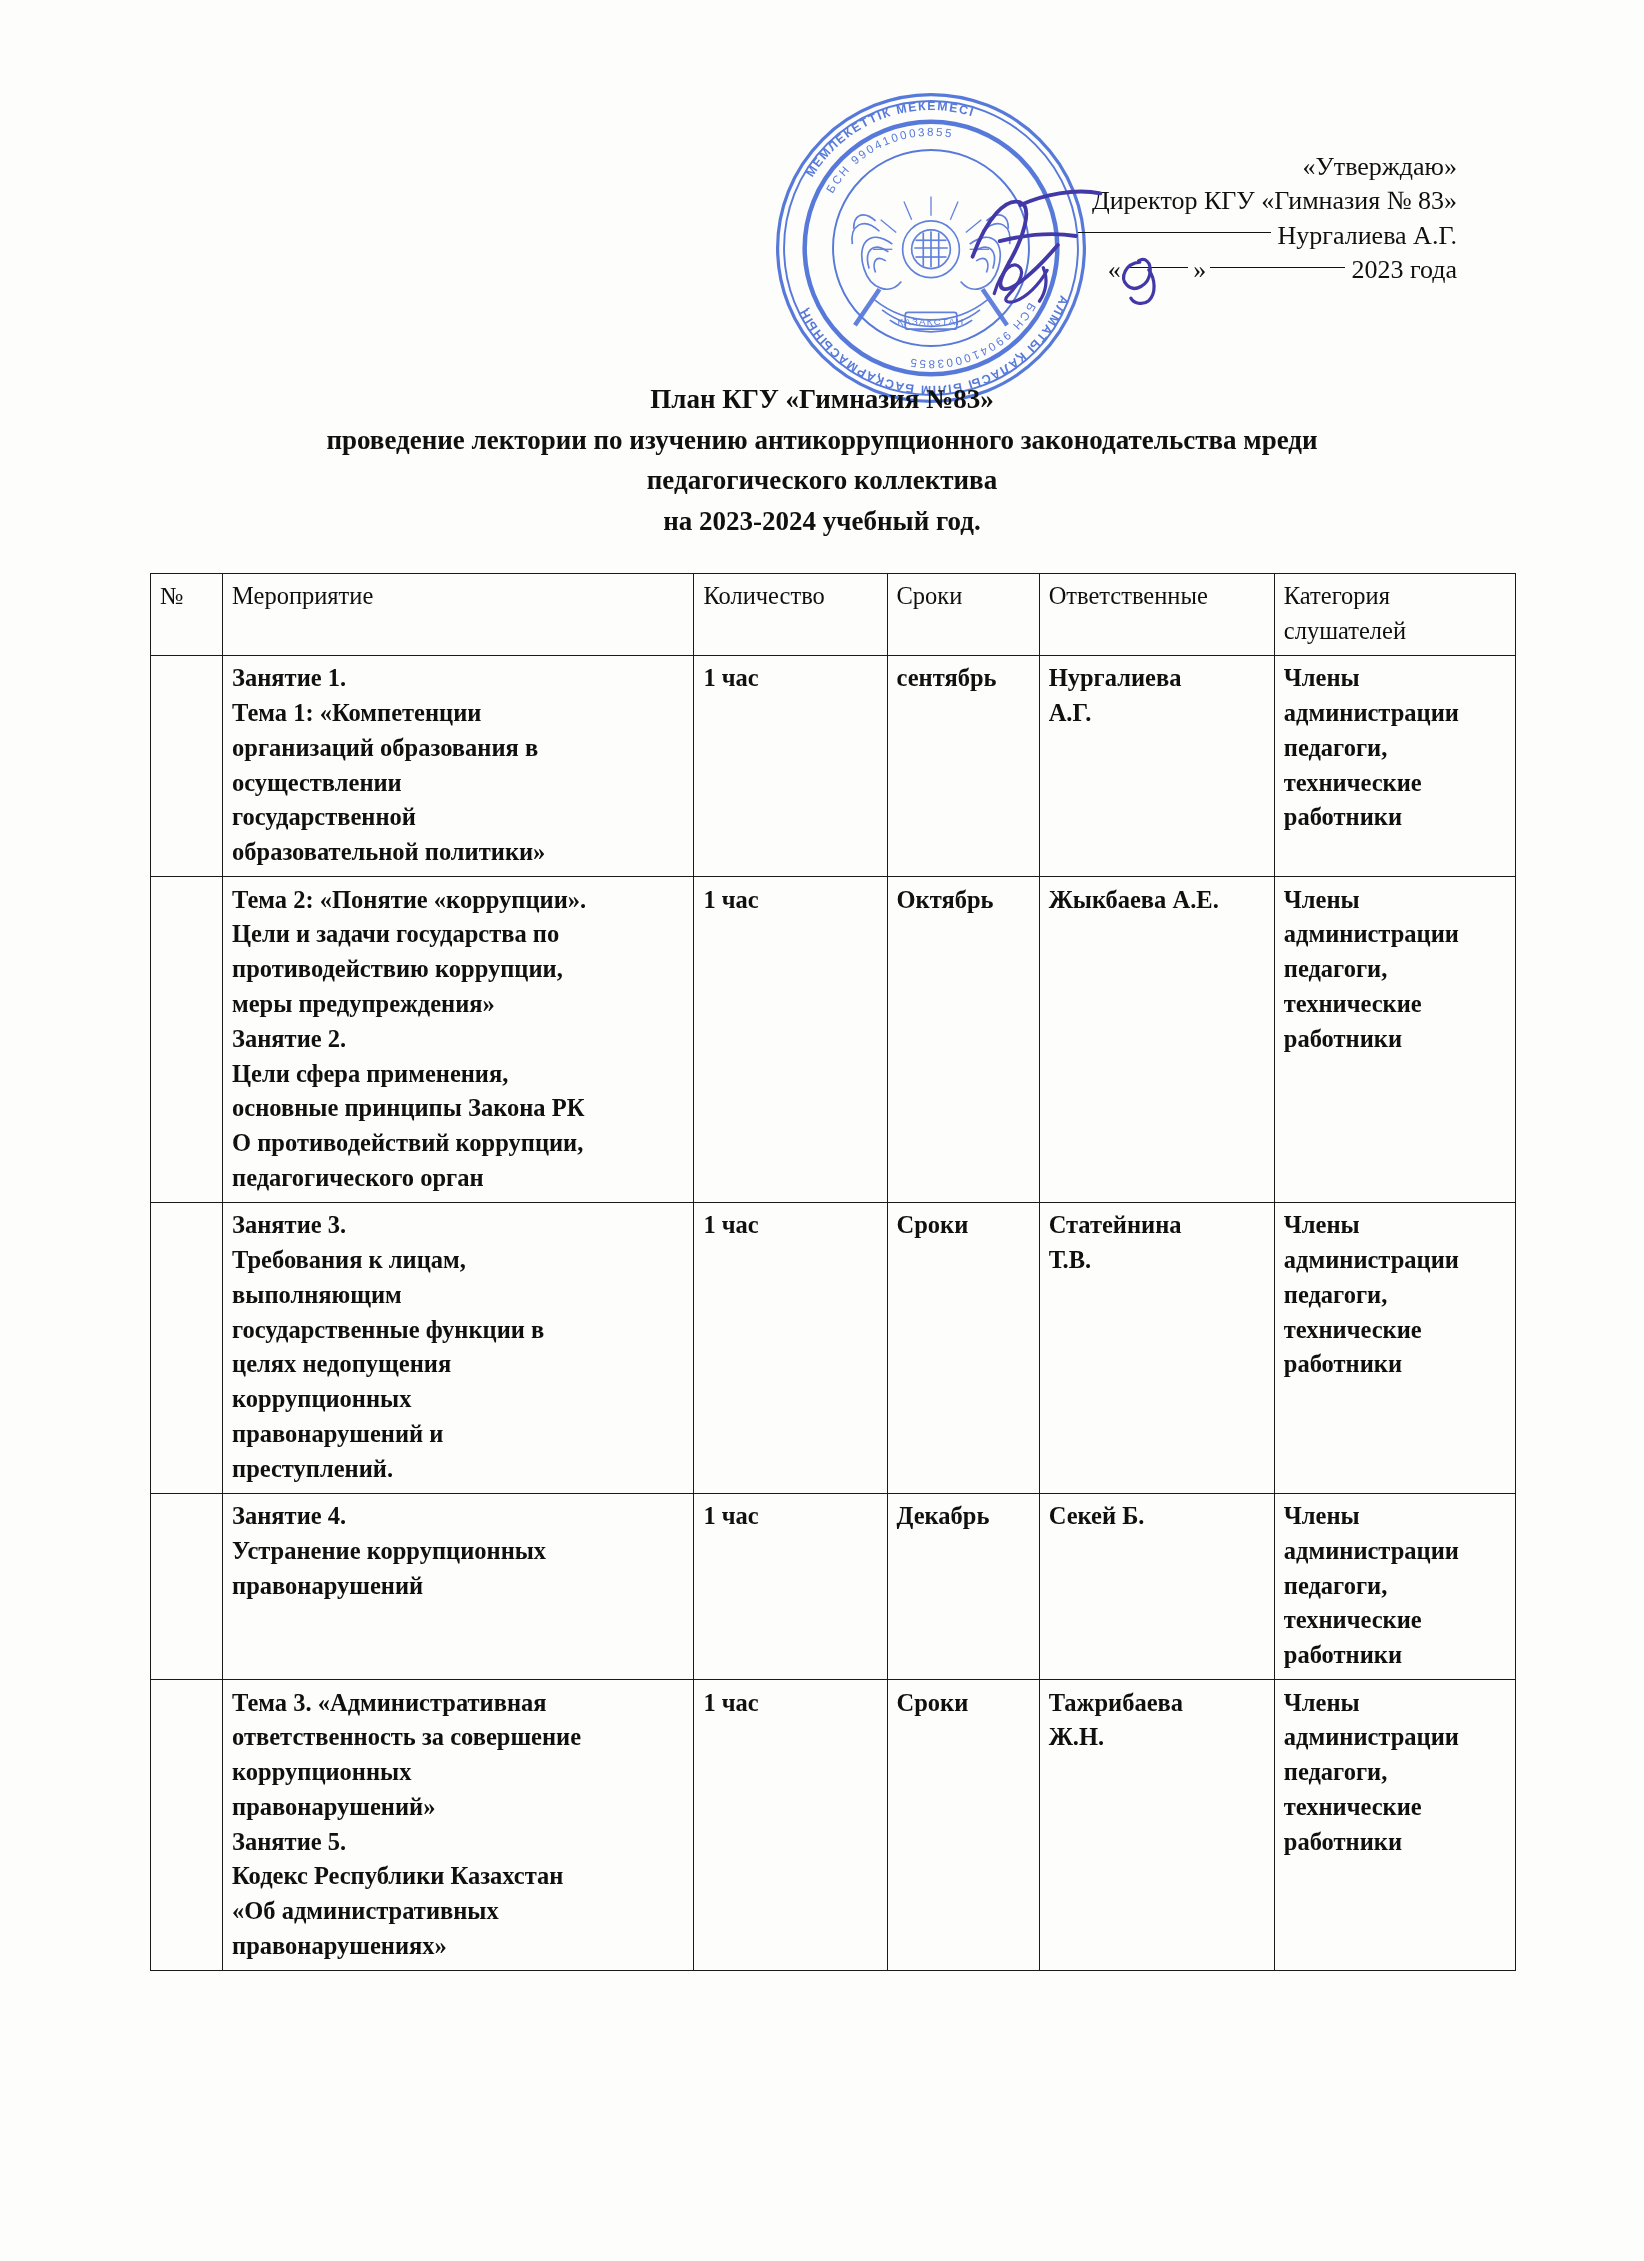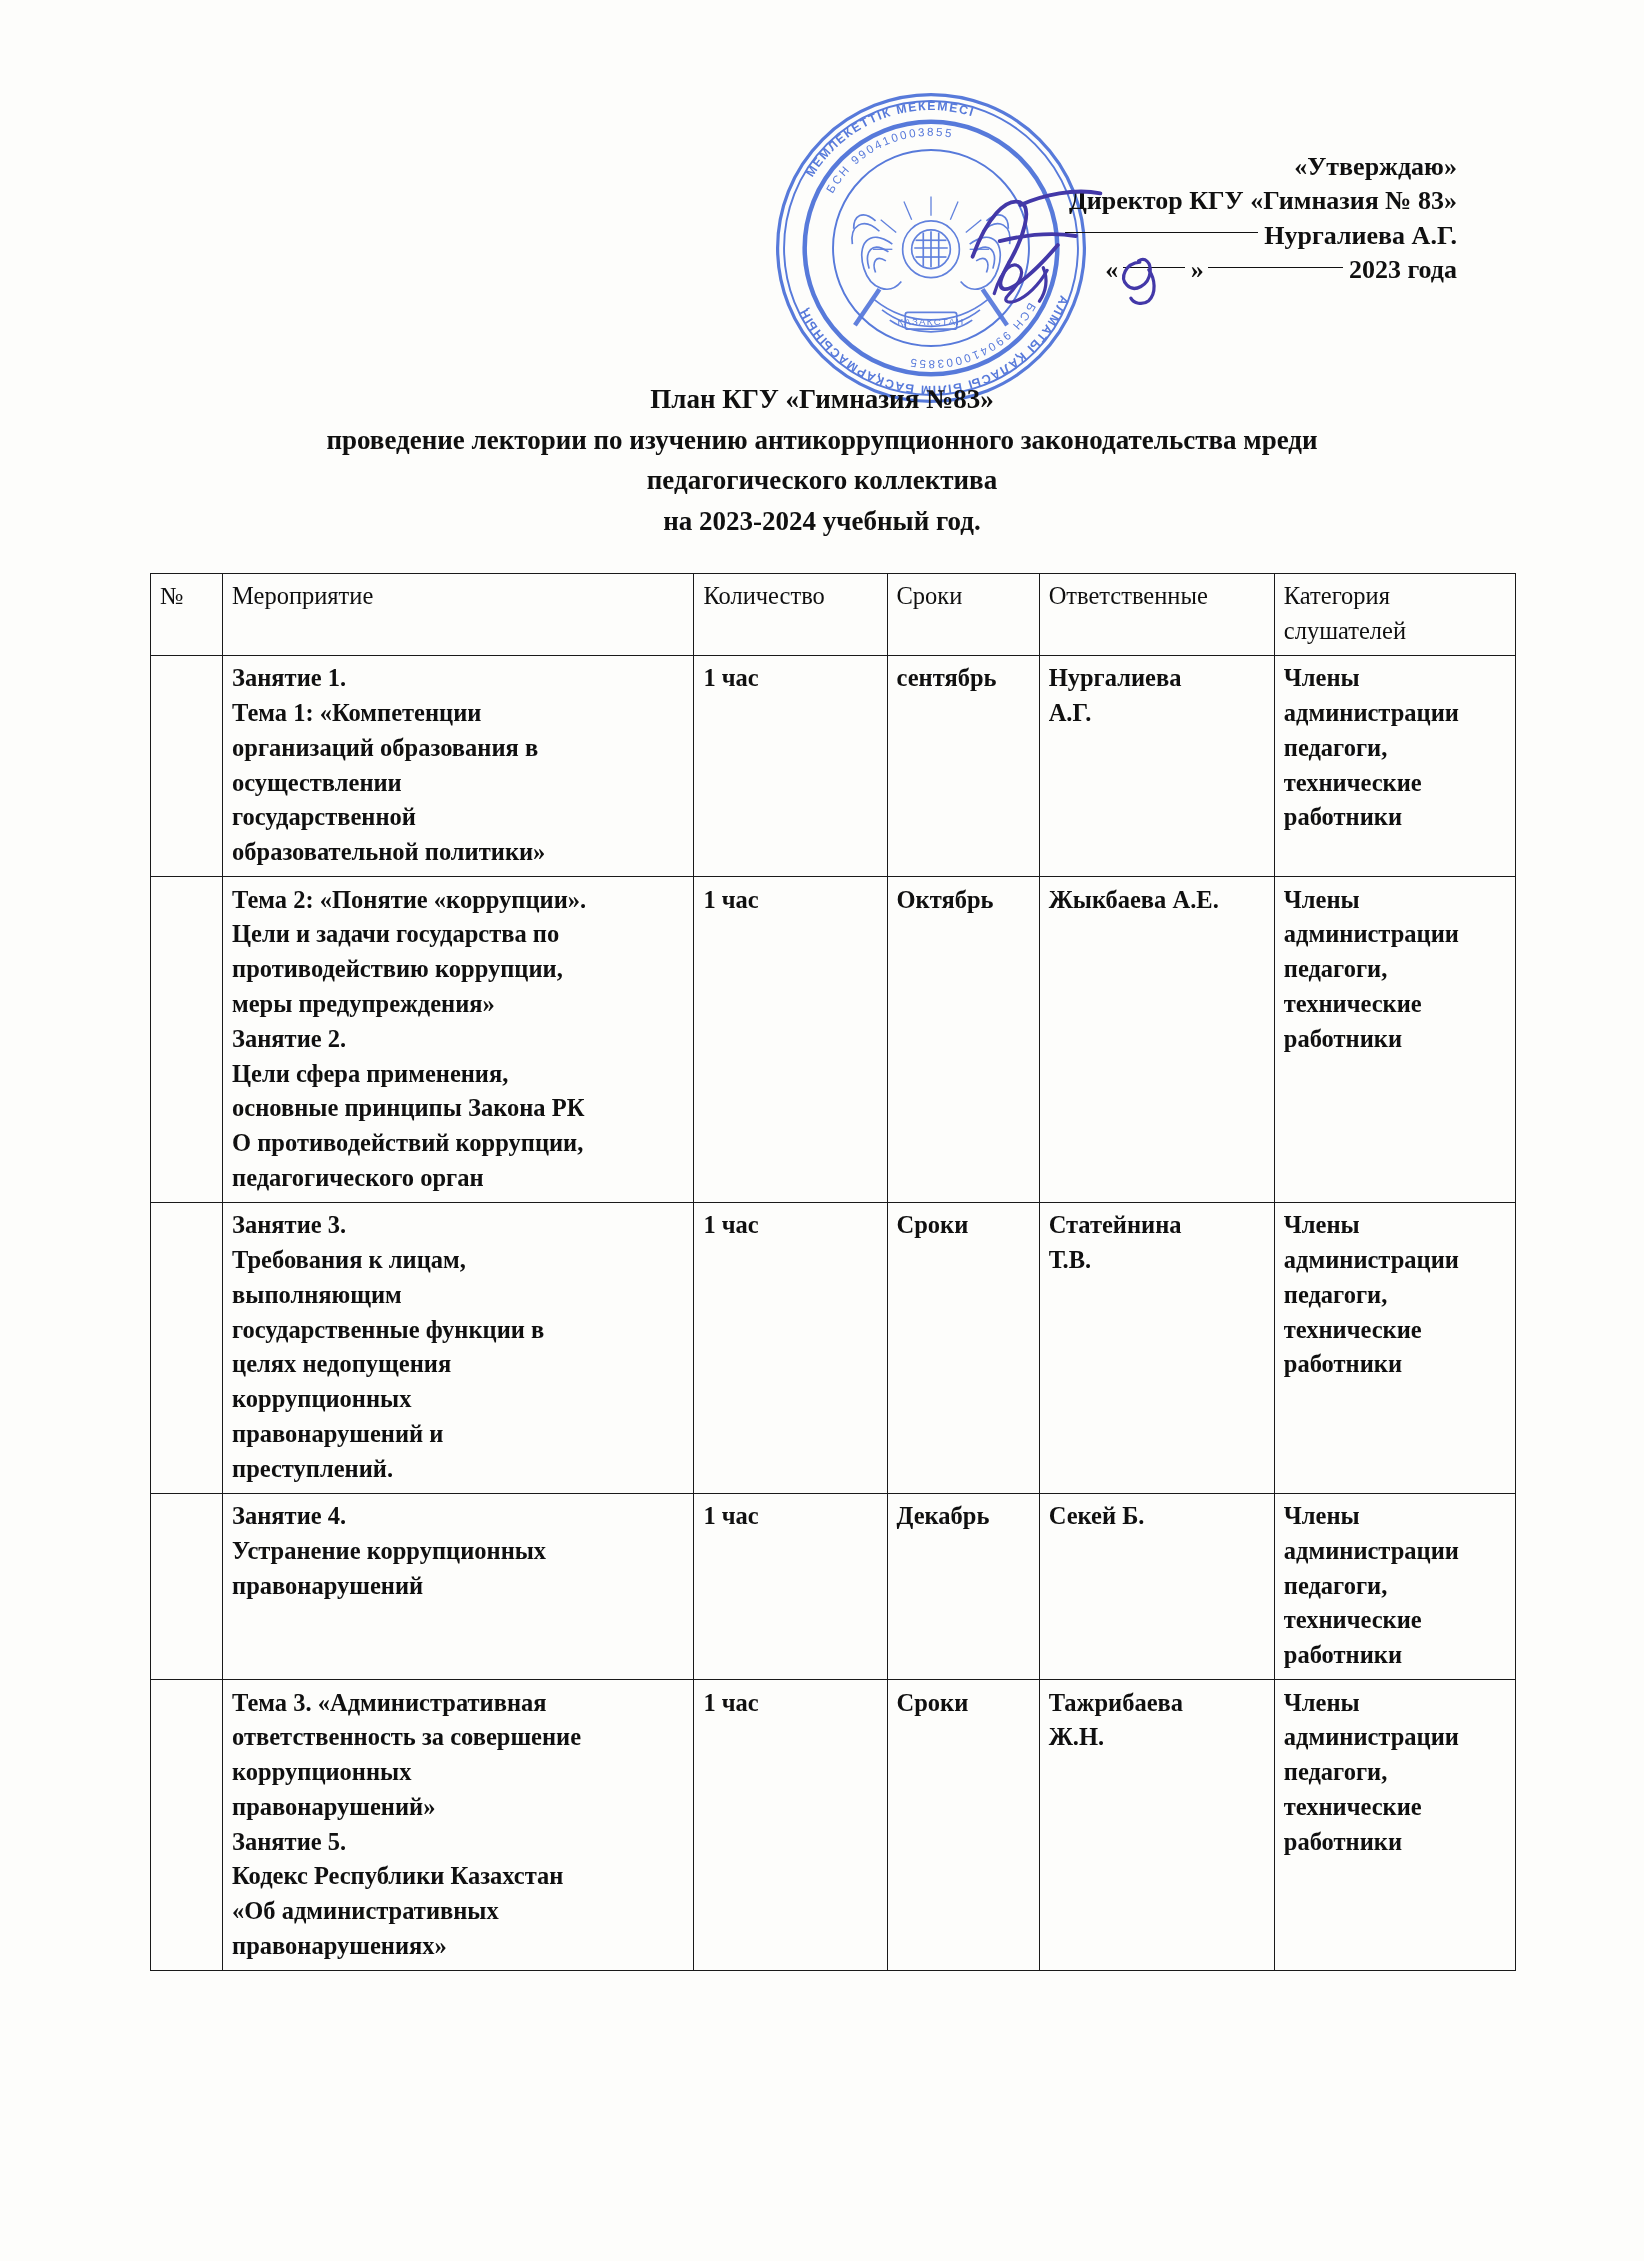--- a/index.html
+++ b/index.html
@@ -21,21 +21,21 @@
     box-sizing: border-box;
   }
 
   
   .approval {
     position: absolute;
     left: 935px;
     top: 150px;
     width: 522px;
     text-align: left;
-    font-weight: bold;
+    font-weight: normal;
     font-size: 26px;
     line-height: 1.32;
     z-index: 5;
   }
   .approval .ln {
     display: block;
     white-space: nowrap;
   }
   .approval .ln.right { text-align: right; }
 

